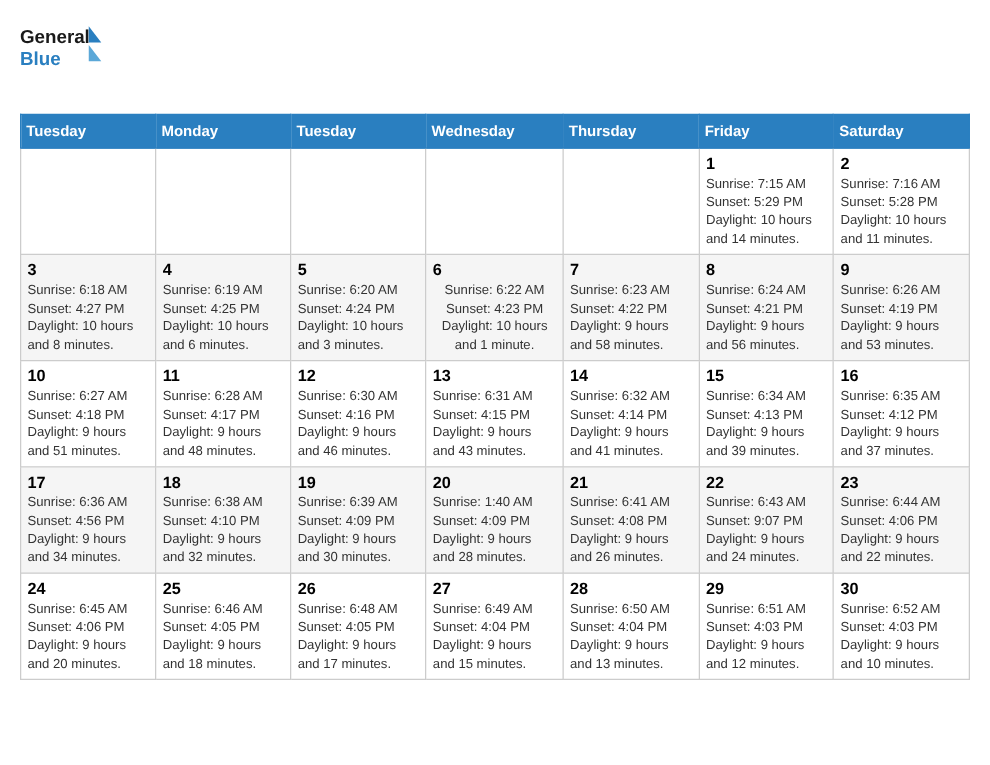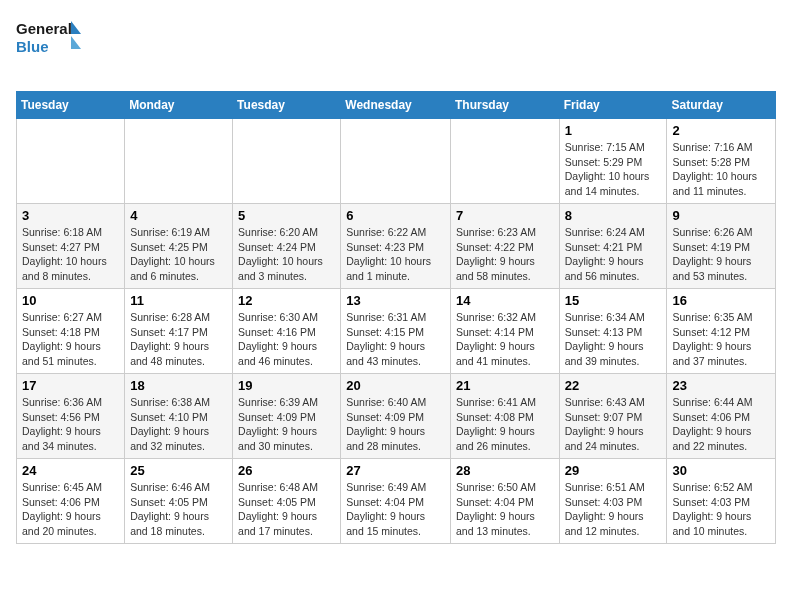--- a/index.html
+++ b/index.html
@@ -137,21 +137,21 @@
 Daylight: 10 hours and 6 minutes.</div>
         </td>
         <td>
           <span class="day-num">5</span>
           <div class="day-info" style="white-space: pre-line;">Sunrise: 6:20 AM
 Sunset: 4:24 PM
 Daylight: 10 hours and 3 minutes.</div>
         </td>
         <td>
           <span class="day-num">6</span>
-          <div class="day-info" style="white-space: pre-line;">Sunrise: 6:22 AM
+          <div class="day-info" style="white-space: pre-line; text-align: center;">Sunrise: 6:22 AM
 Sunset: 4:23 PM
 Daylight: 10 hours and 1 minute.</div>
         </td>
         <td>
           <span class="day-num">7</span>
           <div class="day-info" style="white-space: pre-line;">Sunrise: 6:23 AM
 Sunset: 4:22 PM
 Daylight: 9 hours and 58 minutes.</div>
         </td>
         <td>
@@ -225,21 +225,21 @@
 Daylight: 9 hours and 32 minutes.</div>
         </td>
         <td>
           <span class="day-num">19</span>
           <div class="day-info" style="white-space: pre-line;">Sunrise: 6:39 AM
 Sunset: 4:09 PM
 Daylight: 9 hours and 30 minutes.</div>
         </td>
         <td>
           <span class="day-num">20</span>
-          <div class="day-info" style="white-space: pre-line;">Sunrise: 6:40 AM
+          <div class="day-info" style="white-space: pre-line;">Sunrise: 1:40 AM
 Sunset: 4:09 PM
 Daylight: 9 hours and 28 minutes.</div>
         </td>
         <td>
           <span class="day-num">21</span>
           <div class="day-info" style="white-space: pre-line;">Sunrise: 6:41 AM
 Sunset: 4:08 PM
 Daylight: 9 hours and 26 minutes.</div>
         </td>
         <td>

